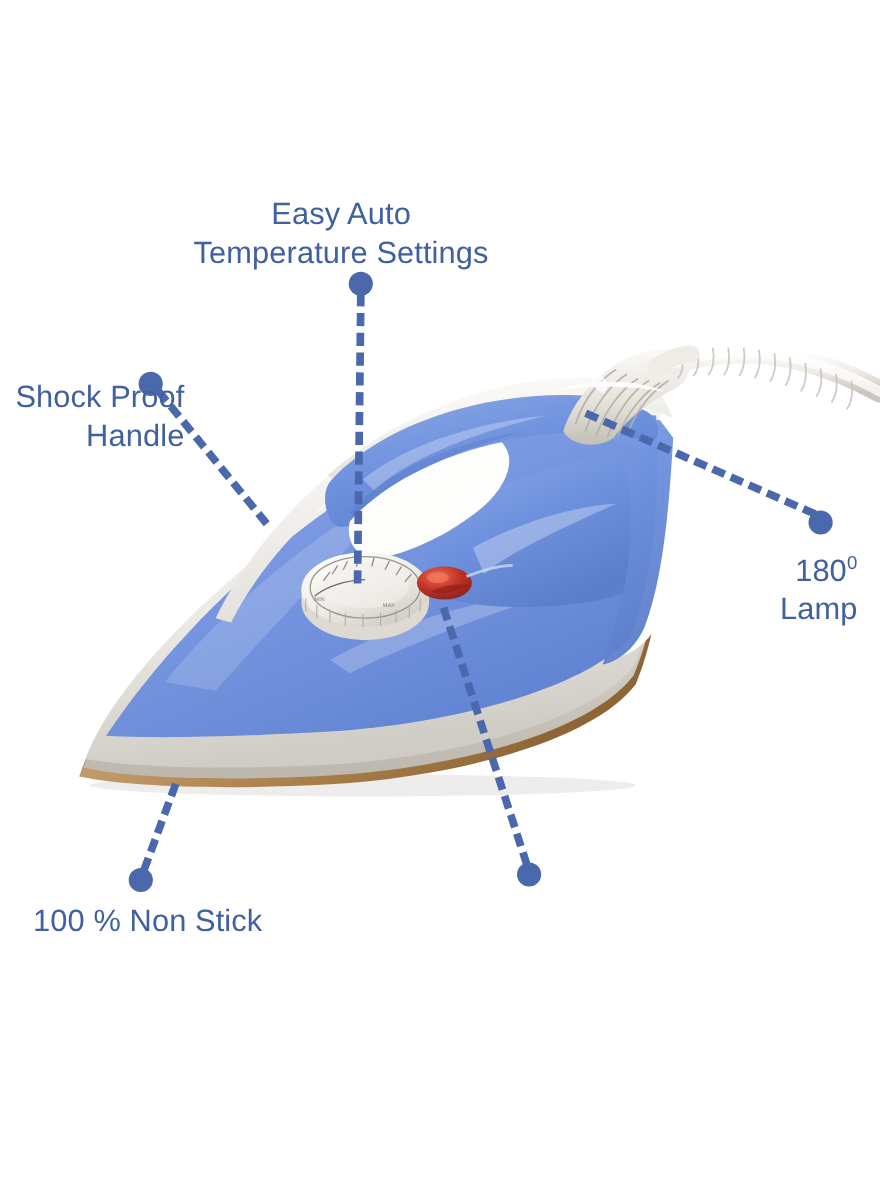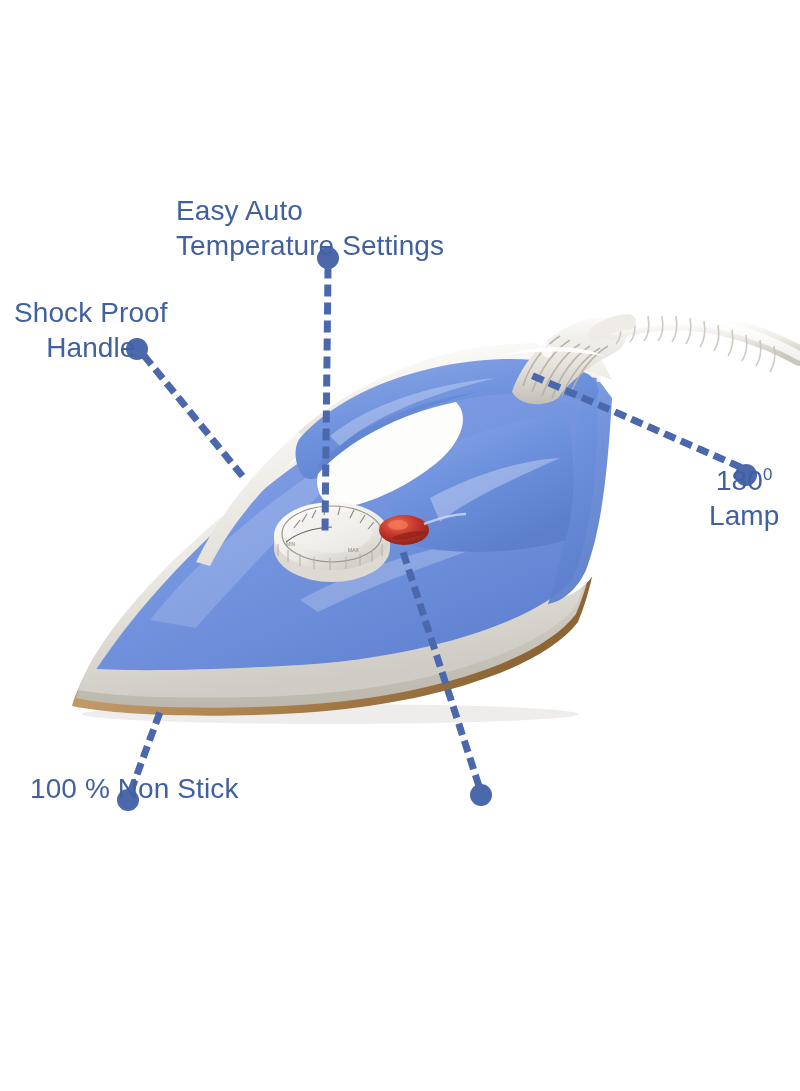--- a/index.html
+++ b/index.html
@@ -22,26 +22,26 @@
   .callout {
     position: absolute;
     color: #41609f;
     font-family: "Liberation Sans", sans-serif;
     font-size: 28px;
     line-height: 1.24;
     letter-spacing: 0.1px;
     white-space: pre-line;
     font-weight: 400;
   }
-  .callout.center { text-align: left; margin-top: 16px; }
-  .callout.left { text-align: center; }
+  .callout.center { text-align: center; }
+  .callout.left { text-align: right; margin-top: 48px; }
 
   .lbl-easy-auto      { left: 176px; top: 178px; }
   .lbl-shock-proof    { left: 14px;  top: 296px; }
-  .lbl-cord           { left: 709px; top: 464px; text-align: center; }
+  .lbl-cord           { left: 709px; top: 502px; text-align: right; }
   .lbl-non-stick      { left: 30px;  top: 772px; }
   .lbl-pilot          { left: 470px; top: 811px; text-align: center; }
 
   .sup-deg {
     font-size: 17px;
     vertical-align: super;
     line-height: 0;
   }
 
   

